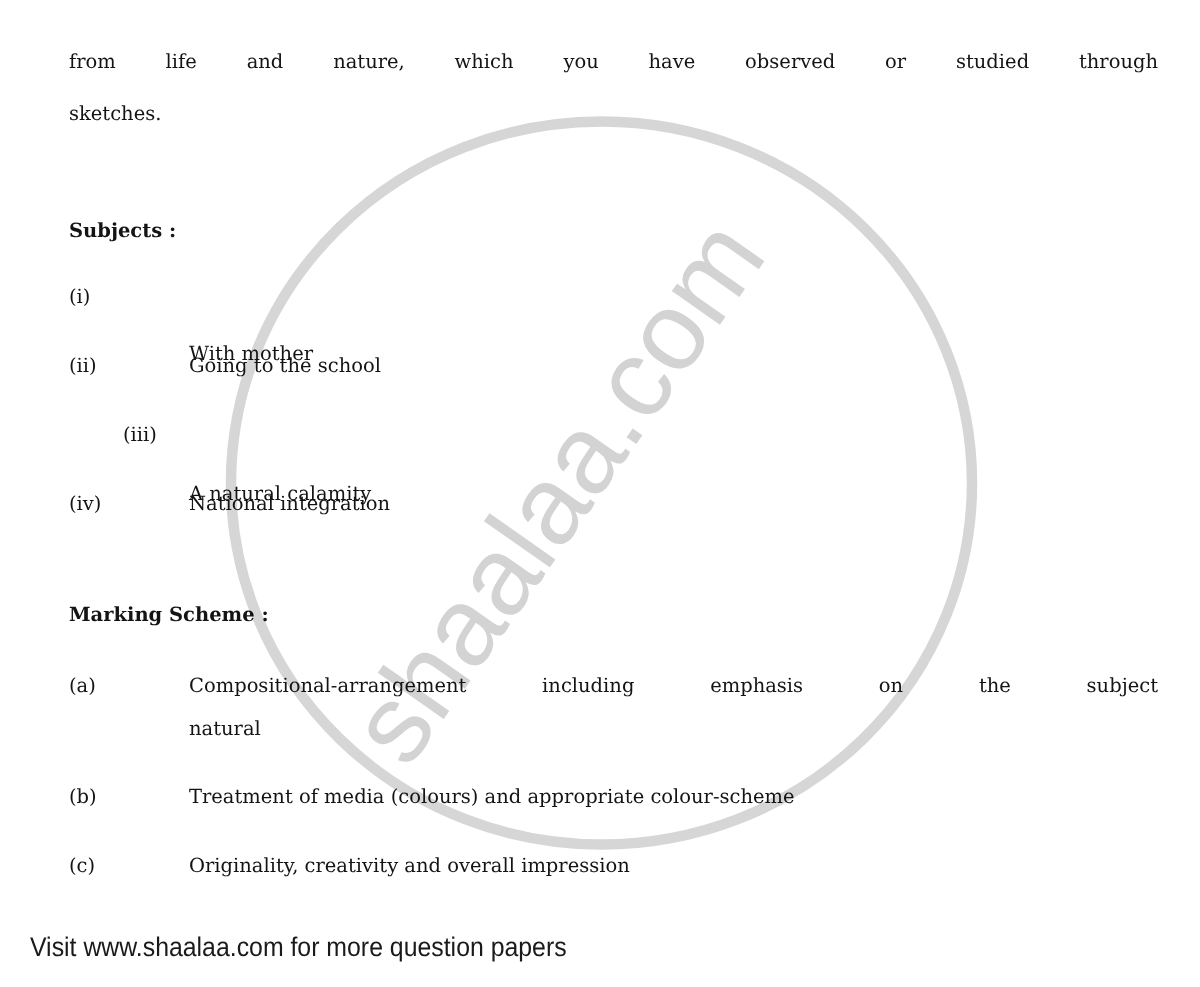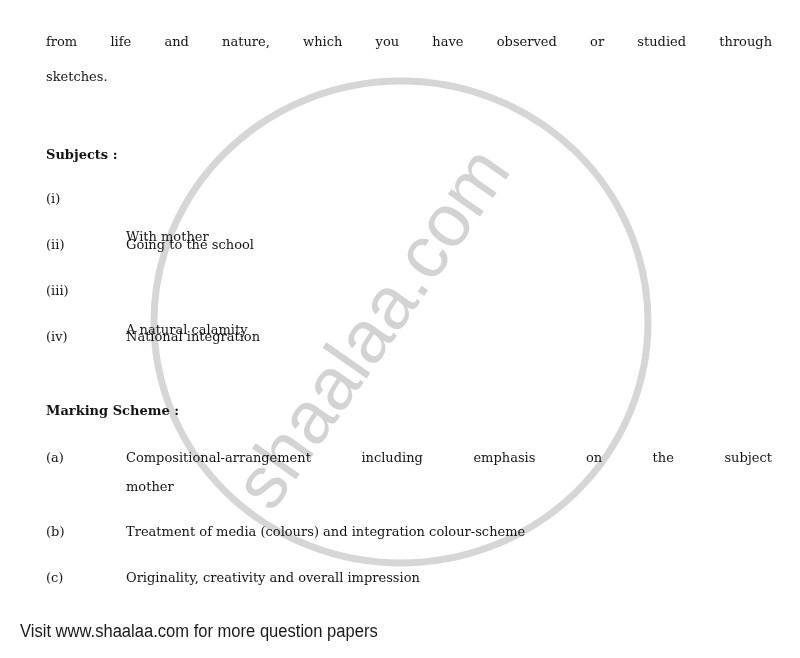--- a/index.html
+++ b/index.html
@@ -80,40 +80,40 @@
 <div>
   <div>
     <div class="line marker" style="top:187px;">(i)</div>
     <div class="line item-text" style="top:187px;margin-top:38px;">With mother</div>
   </div>
   <div>
     <div class="line marker" style="top:233px;">(ii)</div>
     <div class="line item-text" style="top:233px;">Going to the school</div>
   </div>
   <div>
-    <div class="line marker" style="top:279px;">(iii)</div>
+    <div class="line marker" style="top:279px;margin-left:36px;">(iii)</div>
     <div class="line item-text" style="top:279px;margin-top:39px;">A natural calamity</div>
   </div>
   <div>
     <div class="line marker" style="top:325px;text-align:center;">(iv)</div>
     <div class="line item-text" style="top:325px;">National integration</div>
   </div>
 </div>
 
 <div class="line heading" style="top:399px;">Marking Scheme :</div>
 
 <div>
   <div>
     <div class="line marker" style="top:446px;">(a)</div>
     <div class="line item-text justify" style="top:446px;">Compositional-arrangement including emphasis on the subject</div>
-    <div class="line item-text" style="top:475px;">mother</div>
+    <div class="line item-text" style="top:475px;">natural</div>
   </div>
   <div>
     <div class="line marker" style="top:520px;">(b)</div>
-    <div class="line item-text" style="top:520px;">Treatment of media (colours) and integration colour-scheme</div>
+    <div class="line item-text" style="top:520px;">Treatment of media (colours) and appropriate colour-scheme</div>
   </div>
   <div>
     <div class="line marker" style="top:566px;">(c)</div>
     <div class="line item-text" style="top:566px;">Originality, creativity and overall impression</div>
   </div>
 </div>
 
 <div class="footer">Visit www.shaalaa.com for more question papers</div>
 
 </body></html>

